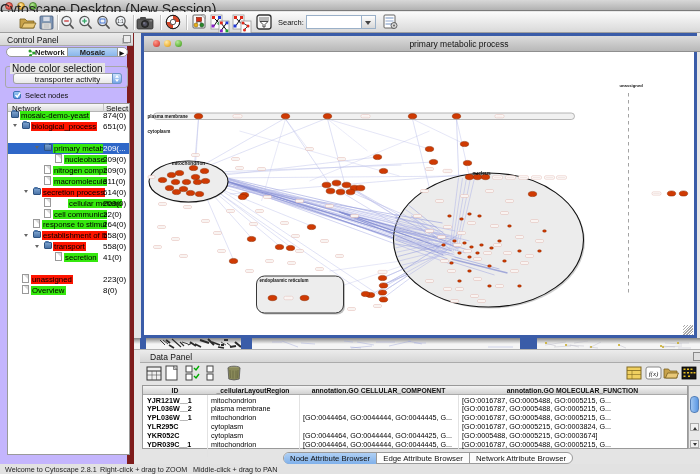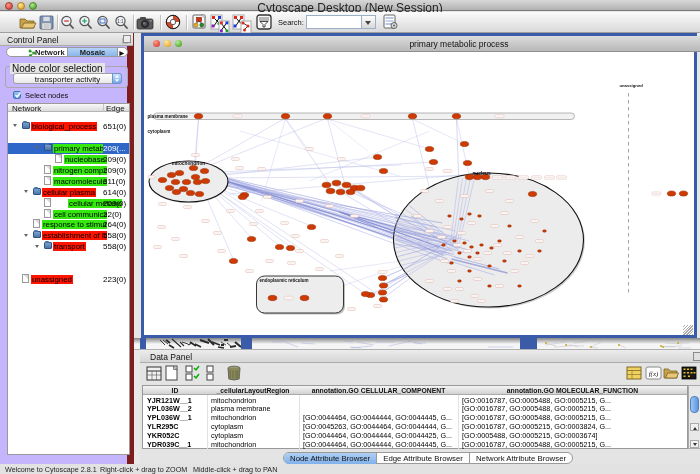--- a/index.html
+++ b/index.html
@@ -1,21 +1,21 @@
 <!DOCTYPE html>
 <html><head><meta charset="utf-8"><style>
 *{margin:0;padding:0;box-sizing:border-box}
 html,body{width:700px;height:474px;overflow:hidden}
 body{font-family:"Liberation Sans",sans-serif;background:#e8e8e8;position:relative}
 #app{position:absolute;left:0;top:0;width:700px;height:474px}
 .abs{position:absolute}
 
 #titlebar{left:0;top:0;width:700px;height:11px;background:linear-gradient(#d8d8d8,#b2b2b2);border-bottom:1px solid #7a7a7a}
 #titlebar .tl{position:absolute;top:1.5px;width:8px;height:8px;border-radius:50%}
-#title-text{position:absolute;left:0;right:0;top:1px;text-align:center;font-size:12px;color:#222}
+#title-text{position:absolute;left:0;right:0;top:1px;font-size:14px;color:#222}
 
 #toolbar{left:0;top:12px;width:700px;height:21px;background:linear-gradient(#fbfbfb,#d9d9d9);border-bottom:1px solid #9f9f9f}
 .tsep{position:absolute;top:3px;height:15px;width:1px;background:#c0c0c0;box-shadow:1px 0 0 #fff}
 #searchlbl{position:absolute;left:278px;top:6px;font-size:7.5px;color:#111}
 #searchbox{position:absolute;left:306px;top:3px;width:56px;height:14px;background:#fff;border:1px solid #9ab0c8}
 #searchbtn{position:absolute;left:362px;top:3px;width:14px;height:14px;background:linear-gradient(#fefefe,#d8d8d8);border:1px solid #9ab0c8;border-left:none}
 #searchbtn:after{content:"";position:absolute;left:3px;top:5px;border:3px solid transparent;border-top:4px solid #444}
 
 #cpanel{left:0;top:33px;width:134px;height:472px;background:#c4b5fd;border-right:7px solid #7f1d1d;border-bottom:1px solid #b0b0b0}
 #cpanel-title{position:absolute;left:0;top:0;width:133px;height:13px;background:linear-gradient(#ececec,#d6d6d6);border-bottom:1px solid #ababab;font-size:8.5px;color:#111;padding:2px 0 0 7px}
@@ -233,21 +233,26 @@
           </div></div>
   </div>
   <div id="selnodes"><div id="cb">
           <svg width="8" height="8" style="position:absolute;left:0;top:-1px">
             <path d="M1.5 4 L3.2 6 L6.5 1.5" stroke="#fff" stroke-width="1.4" fill="none"></path>
           </svg>
         </div><span>Select nodes</span></div>
   <div id="tree">
     <div id="treehead">
           <span style="position:absolute;left:4px">Network</span>
-          <span class="c2">Edge</span>
+          <span class="c2">Select</span>
+        </div>
+<div class="trow" style="top:6.0px">
+          <div class="fold" style="left:3px"></div>
+          <div class="tw gg" style="left:12px;max-width:87px">mosaic-demo-yeast</div>
+          <div class="cnt">874(0)</div>
         </div>
 <div class="trow" style="top:16.9px">
           <div class="arr" style="left:5px"></div>
           <div class="fold" style="left:14px"></div>
           <div class="tw rr" style="left:23px;max-width:76px">biological_process</div>
           <div class="cnt">651(0)</div>
         </div>
 <div class="trow sel" style="top:38.8px">
           <div class="arr" style="left:27px"></div>
           <div class="fold" style="left:36px"></div>
@@ -265,21 +270,21 @@
           <div class="cnt">209(0)</div>
         </div>
 <div class="trow" style="top:71.6px">
           <div class="file" style="left:36px"></div>
           <div class="tw gg" style="left:45px;max-width:54px">macromolecule</div>
           <div class="cnt">311(0)</div>
         </div>
 <div class="trow" style="top:82.6px">
           <div class="arr" style="left:16px"></div>
           <div class="fold" style="left:25px"></div>
-          <div class="tw rr" style="left:34px;max-width:65px">cellular plasma</div>
+          <div class="tw rr" style="left:34px;max-width:65px">secretion process</div>
           <div class="cnt">614(0)</div>
         </div>
 <div class="trow" style="top:93.5px">
           <div class="file" style="left:36px"></div>
           <div class="tw gg" style="left:60px;max-width:54px">cellular metabo</div>
           <div class="cnt">209(0)</div>
         </div>
 <div class="trow" style="top:104.5px">
           <div class="file" style="left:36px"></div>
           <div class="tw gg" style="left:45px;max-width:54px">cell communicat</div>
@@ -295,24 +300,34 @@
           <div class="fold" style="left:25px"></div>
           <div class="tw rr" style="left:34px;max-width:65px">establishment of lo</div>
           <div class="cnt">558(0)</div>
         </div>
 <div class="trow" style="top:137.3px">
           <div class="arr" style="left:27px"></div>
           <div class="fold" style="left:36px"></div>
           <div class="tw rr" style="left:45px;max-width:54px">transport</div>
           <div class="cnt">558(0)</div>
         </div>
+<div class="trow" style="top:148.2px">
+          <div class="file" style="left:47px"></div>
+          <div class="tw gg" style="left:56px;max-width:43px">secretion</div>
+          <div class="cnt">41(0)</div>
+        </div>
 <div class="trow" style="top:170.1px">
           <div class="file" style="left:14px"></div>
           <div class="tw rr" style="left:23px;max-width:76px">unassigned</div>
           <div class="cnt">223(0)</div>
+        </div>
+<div class="trow" style="top:181.0px">
+          <div class="file" style="left:14px"></div>
+          <div class="tw gg" style="left:23px;max-width:76px">Overview</div>
+          <div class="cnt">8(0)</div>
         </div>
   </div>
 </div>
 <div id="desktop" class="abs">
   <div id="bgstrip">
         <div style="position:absolute;left:0;top:0;width:566px;height:6px;background:linear-gradient(rgba(0,0,0,0.45),rgba(0,0,0,0))"></div>
         <svg style="position:absolute;left:0;top:0" width="566" height="12">
           <line x1="26" y1="2" x2="31" y2="7" stroke="#2a2a2a" stroke-width="0.9"></line>
           <line x1="29" y1="2" x2="34" y2="6" stroke="#2a2a2a" stroke-width="0.9"></line>
           <line x1="32" y1="2" x2="36" y2="5" stroke="#2a2a2a" stroke-width="2.0"></line>
@@ -858,21 +873,20 @@
         </div>
 <div class="drow" style="top:27.1px">
           <b>YPL036W__1</b>
           <span class="c1">mitochondrion</span>
           <span class="c2">[GO:0044464, GO:0044444, GO:0044445, G...</span>
           <span class="c3">[GO:0016787, GO:0005488, GO:0005215, G...</span>
         </div>
 <div class="drow" style="top:35.9px">
           <b>YLR295C</b>
           <span class="c1">cytoplasm</span>
-          <span class="c2">[GO:0045263, GO:0044464, GO:0044444, G...</span>
           <span class="c3">[GO:0016787, GO:0005215, GO:0003824, G...</span>
         </div>
 <div class="drow" style="top:44.7px">
           <b>YKR052C</b>
           <span class="c1">cytoplasm</span>
           <span class="c2">[GO:0044464, GO:0044444, GO:0044425, G...</span>
           <span class="c3">[GO:0005488, GO:0005215, GO:0003674]</span>
         </div>
 <div class="drow" style="top:53.5px">
           <b>YDR039C__1</b>

